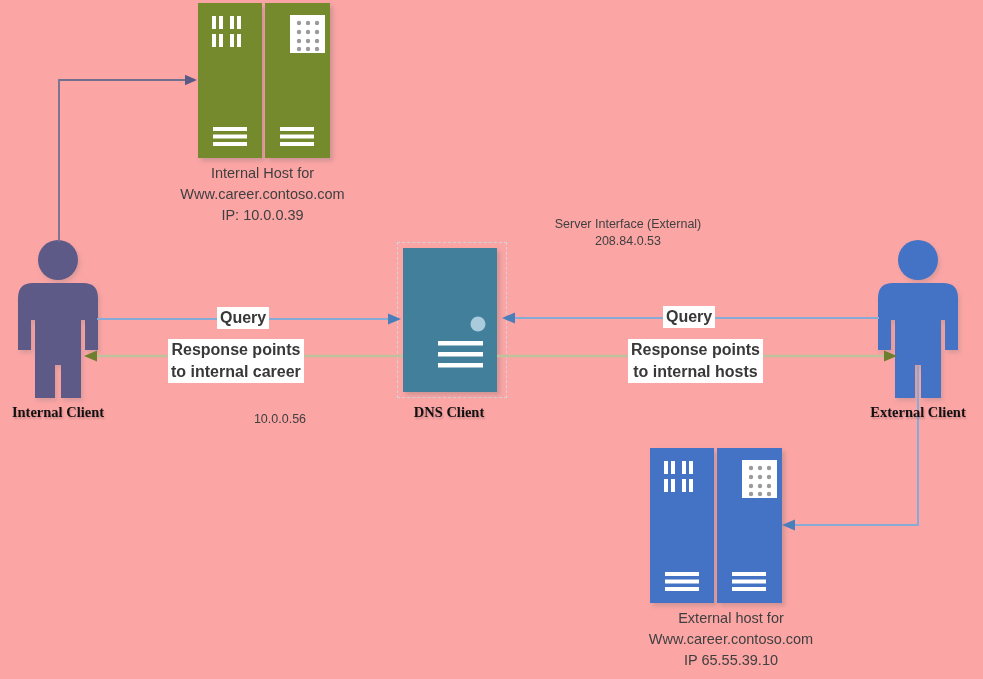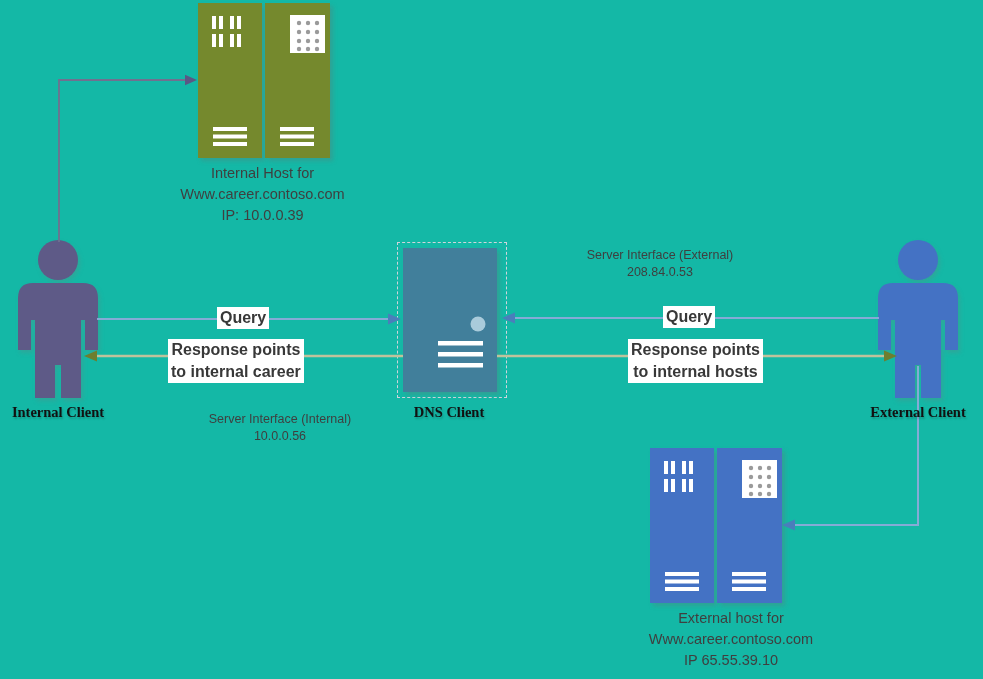--- a/index.html
+++ b/index.html
@@ -1,17 +1,17 @@
 <!DOCTYPE html>
 <html><head>
 <meta charset="utf-8">
 <style>
   html,body{margin:0;padding:0;}
   body{font-family:"Liberation Sans",sans-serif;background:#fff;}
-  #canvas{position:relative;width:983px;height:679px;background:#14b8a6;overflow:hidden;}
+  #canvas{position:relative;width:983px;height:679px;background:#fca5a5;overflow:hidden;}
   .abs{position:absolute;}
   .icon-shadow{filter:drop-shadow(3px 3px 2px rgba(110,110,110,.30));}
   .soft-shadow{filter:drop-shadow(2px 3px 2px rgba(120,120,120,.25));}
 
   
   .caption{color:#3f3f3f;font-size:14.5px;line-height:21px;text-align:center;white-space:nowrap;}
   .caption-bold{color:#111;font-weight:bold;font-size:14.5px;text-align:center;white-space:nowrap;
                 text-shadow:1px 2px 2px rgba(0,0,0,0.18);font-family:Liberation Serif, serif;}
   .iface{color:#3f3f3f;font-size:12.5px;line-height:17px;text-align:center;white-space:nowrap;}
 
@@ -181,27 +181,26 @@
   <div class="abs caption-bold" style="left:399px;top:404px;width:100px;">DNS Client</div>
 
   <div class="abs caption-bold" style="left:858px;top:404px;width:120px;">External Client</div>
 
   <div class="abs caption" style="left:620px;top:608px;width:222px;">
     <div>External host for</div>
     <div>Www.career.contoso.com</div>
     <div>IP 65.55.39.10</div>
   </div>
 
-  <div class="abs iface" style="left:550px;top:216px;width:220px;margin-top:31px;">
+  <div class="abs iface" style="left:518px;top:216px;width:220px;">
     <div>Server Interface (External)</div>
     <div>208.84.0.53</div>
   </div>
 
   <div class="abs iface" style="left:170px;top:411px;width:220px;">
-    <div>Server Interface (Internal)</div>
     <div>10.0.0.56</div>
   </div>
 
   <div class="abs edge-label" style="left:217px;top:307px;">Query</div>
 
   <div class="abs edge-label" style="left:663px;top:306px;">Query</div>
 
   <div class="abs edge-label" style="left:168px;top:339px;">
     <div>Response points</div>
     <div>to internal career</div>

